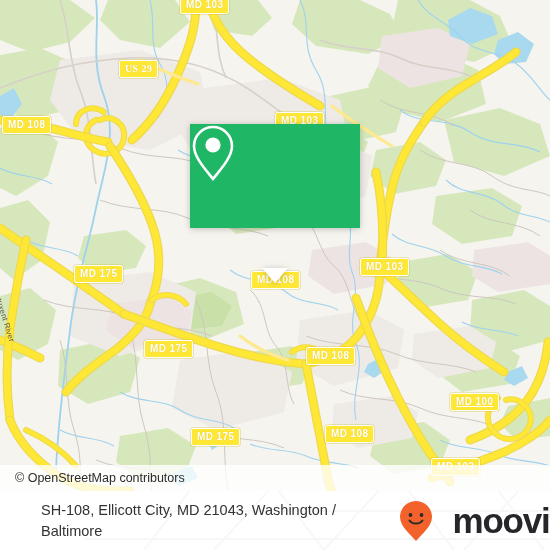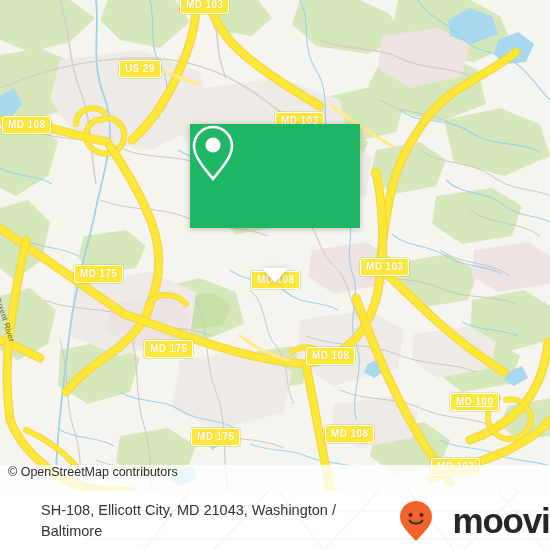--- a/index.html
+++ b/index.html
@@ -41,23 +41,23 @@
     color:#5d5d57;
     white-space:nowrap;
     letter-spacing:.2px;
   }
 
   
   .attrib{
     position:absolute;left:0;top:465px;
     width:550px;height:26px;
     background:rgba(255,255,255,.78);
-    display:flex;
+    display:flex;align-items:center;
     box-sizing:border-box;
-    padding-left:8px;
+    padding-left:15px;
     font-size:12.5px;color:#2b2b2b;
   }
 
   
   .popup{
     position:absolute;
     left:190px;top:124px;
     width:170px;
     filter:drop-shadow(0 1px 3px rgba(0,0,0,.22));
   }
@@ -303,21 +303,21 @@
       <path class="rampcase" d="M152,300 C162,292 178,294 186,304"></path>
       <path class="ramp" d="M152,300 C162,292 178,294 186,304"></path>
 
       <path class="sec" d="M332,106 C352,122 372,134 392,146"></path>
       <path class="sec" d="M140,60 C160,70 180,78 198,84"></path>
       <path class="sec" d="M240,336 C256,348 272,356 288,360"></path>
     </svg>
 
     <div>
       <div class="shield" style="left:180px;top:-4px;">MD 103</div>
-      <div class="shield" style="left:119px;top:60px;">US 29</div>
+      <div class="shield" style="left:119px;top:60px;font-family:Liberation Serif, serif;">US 29</div>
       <div class="shield" style="left:2px;top:116px;">MD 108</div>
       <div class="shield" style="left:275px;top:112px;">MD 103</div>
       <div class="shield" style="left:74px;top:265px;">MD 175</div>
       <div class="shield" style="left:251px;top:271px;">MD 108</div>
       <div class="shield" style="left:360px;top:258px;">MD 103</div>
       <div class="shield" style="left:144px;top:340px;">MD 175</div>
       <div class="shield" style="left:306px;top:347px;">MD 108</div>
       <div class="shield" style="left:450px;top:393px;text-decoration:underline;">MD 100</div>
       <div class="shield" style="left:191px;top:428px;">MD 175</div>
       <div class="shield" style="left:325px;top:425px;">MD 108</div>

